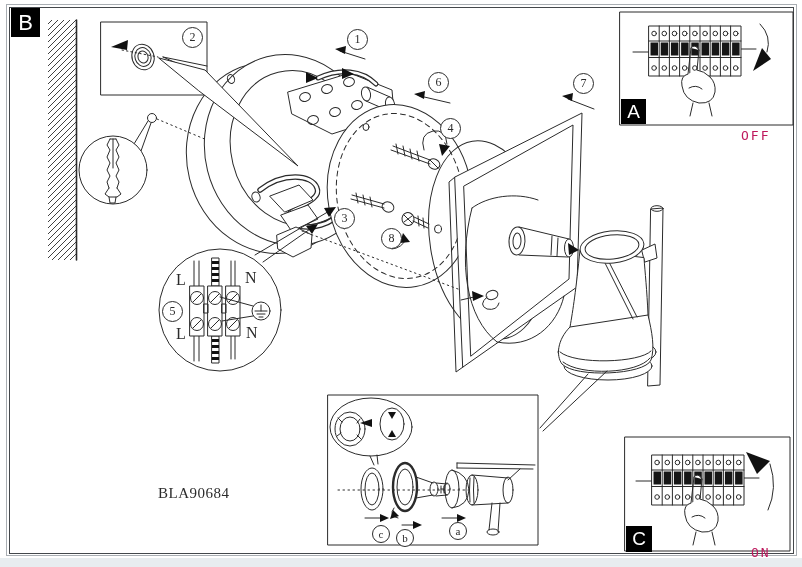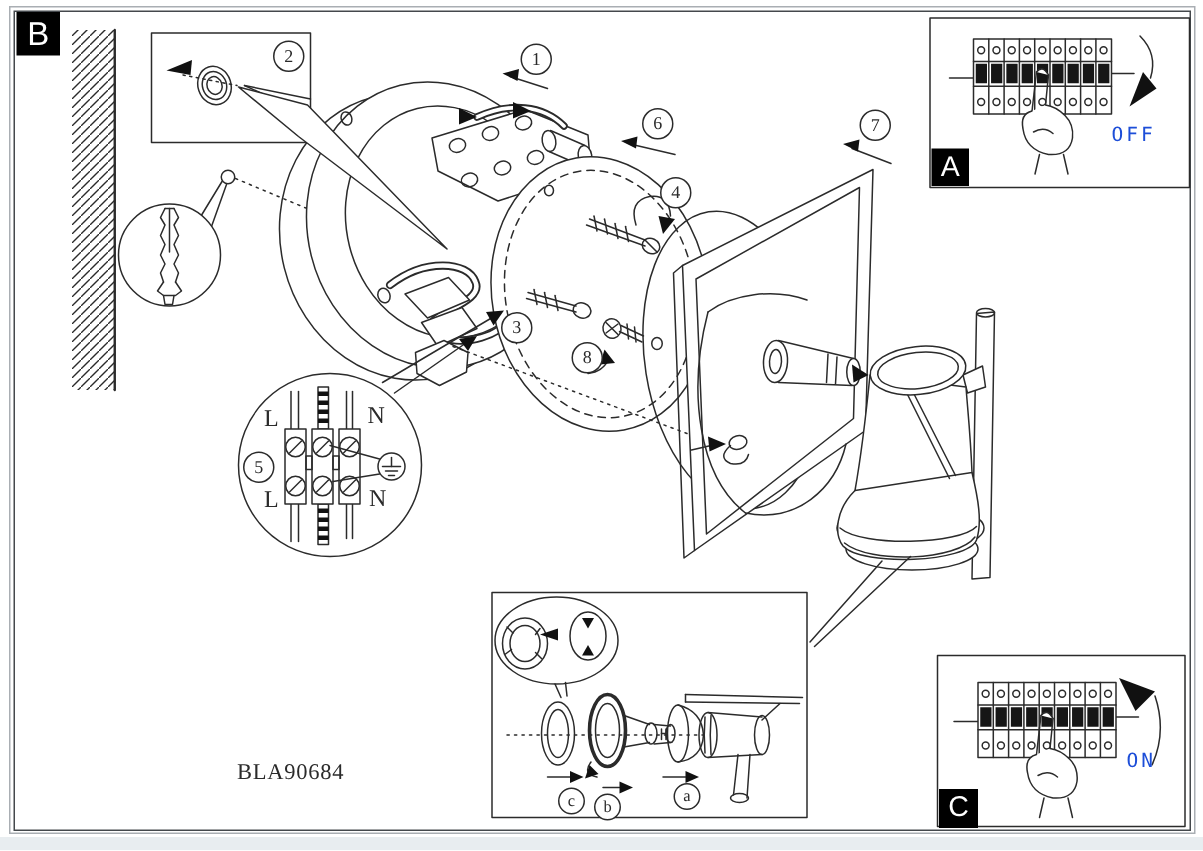--- a/index.html
+++ b/index.html
@@ -15,22 +15,22 @@
          justify-content:center;font-family:"Liberation Sans",sans-serif;font-weight:400;z-index:6;}
   .badge-b{left:11px;top:8px;width:29px;height:29px;font-size:22px;}
   .badge-a{left:621px;top:99px;width:25px;height:25px;font-size:19px;}
   .badge-c{left:626px;top:526px;width:26px;height:26px;font-size:19px;}
   .co{position:absolute;width:19px;height:19px;border:1px solid #2b2b2b;border-radius:50%;
       background:#fff;display:flex;align-items:center;justify-content:center;
       font-size:12px;z-index:5;}
   .co-sm{width:16px;height:16px;font-size:11px;}
   .lbl{position:absolute;font-size:16px;z-index:5;}
   .state-label{position:absolute;font-family:"DejaVu Sans Mono",monospace;font-size:13px;
-               letter-spacing:2px;color:#1d4ed8;z-index:5;}
-  .product-code{position:absolute;left:158px;top:507px;font-size:15px;letter-spacing:.5px;z-index:5;}
+               letter-spacing:2px;color:#be185d;z-index:5;margin-top:45px;}
+  .product-code{position:absolute;left:158px;top:485px;font-size:15px;letter-spacing:.5px;z-index:5;}
 </style>
 </head>
 <body>
 
 <div class="page">
 
   <div class="frame-outer"></div>
   <div class="frame-inner"></div>
 
   <svg class="art" width="802" height="567" viewBox="0 0 802 567">

